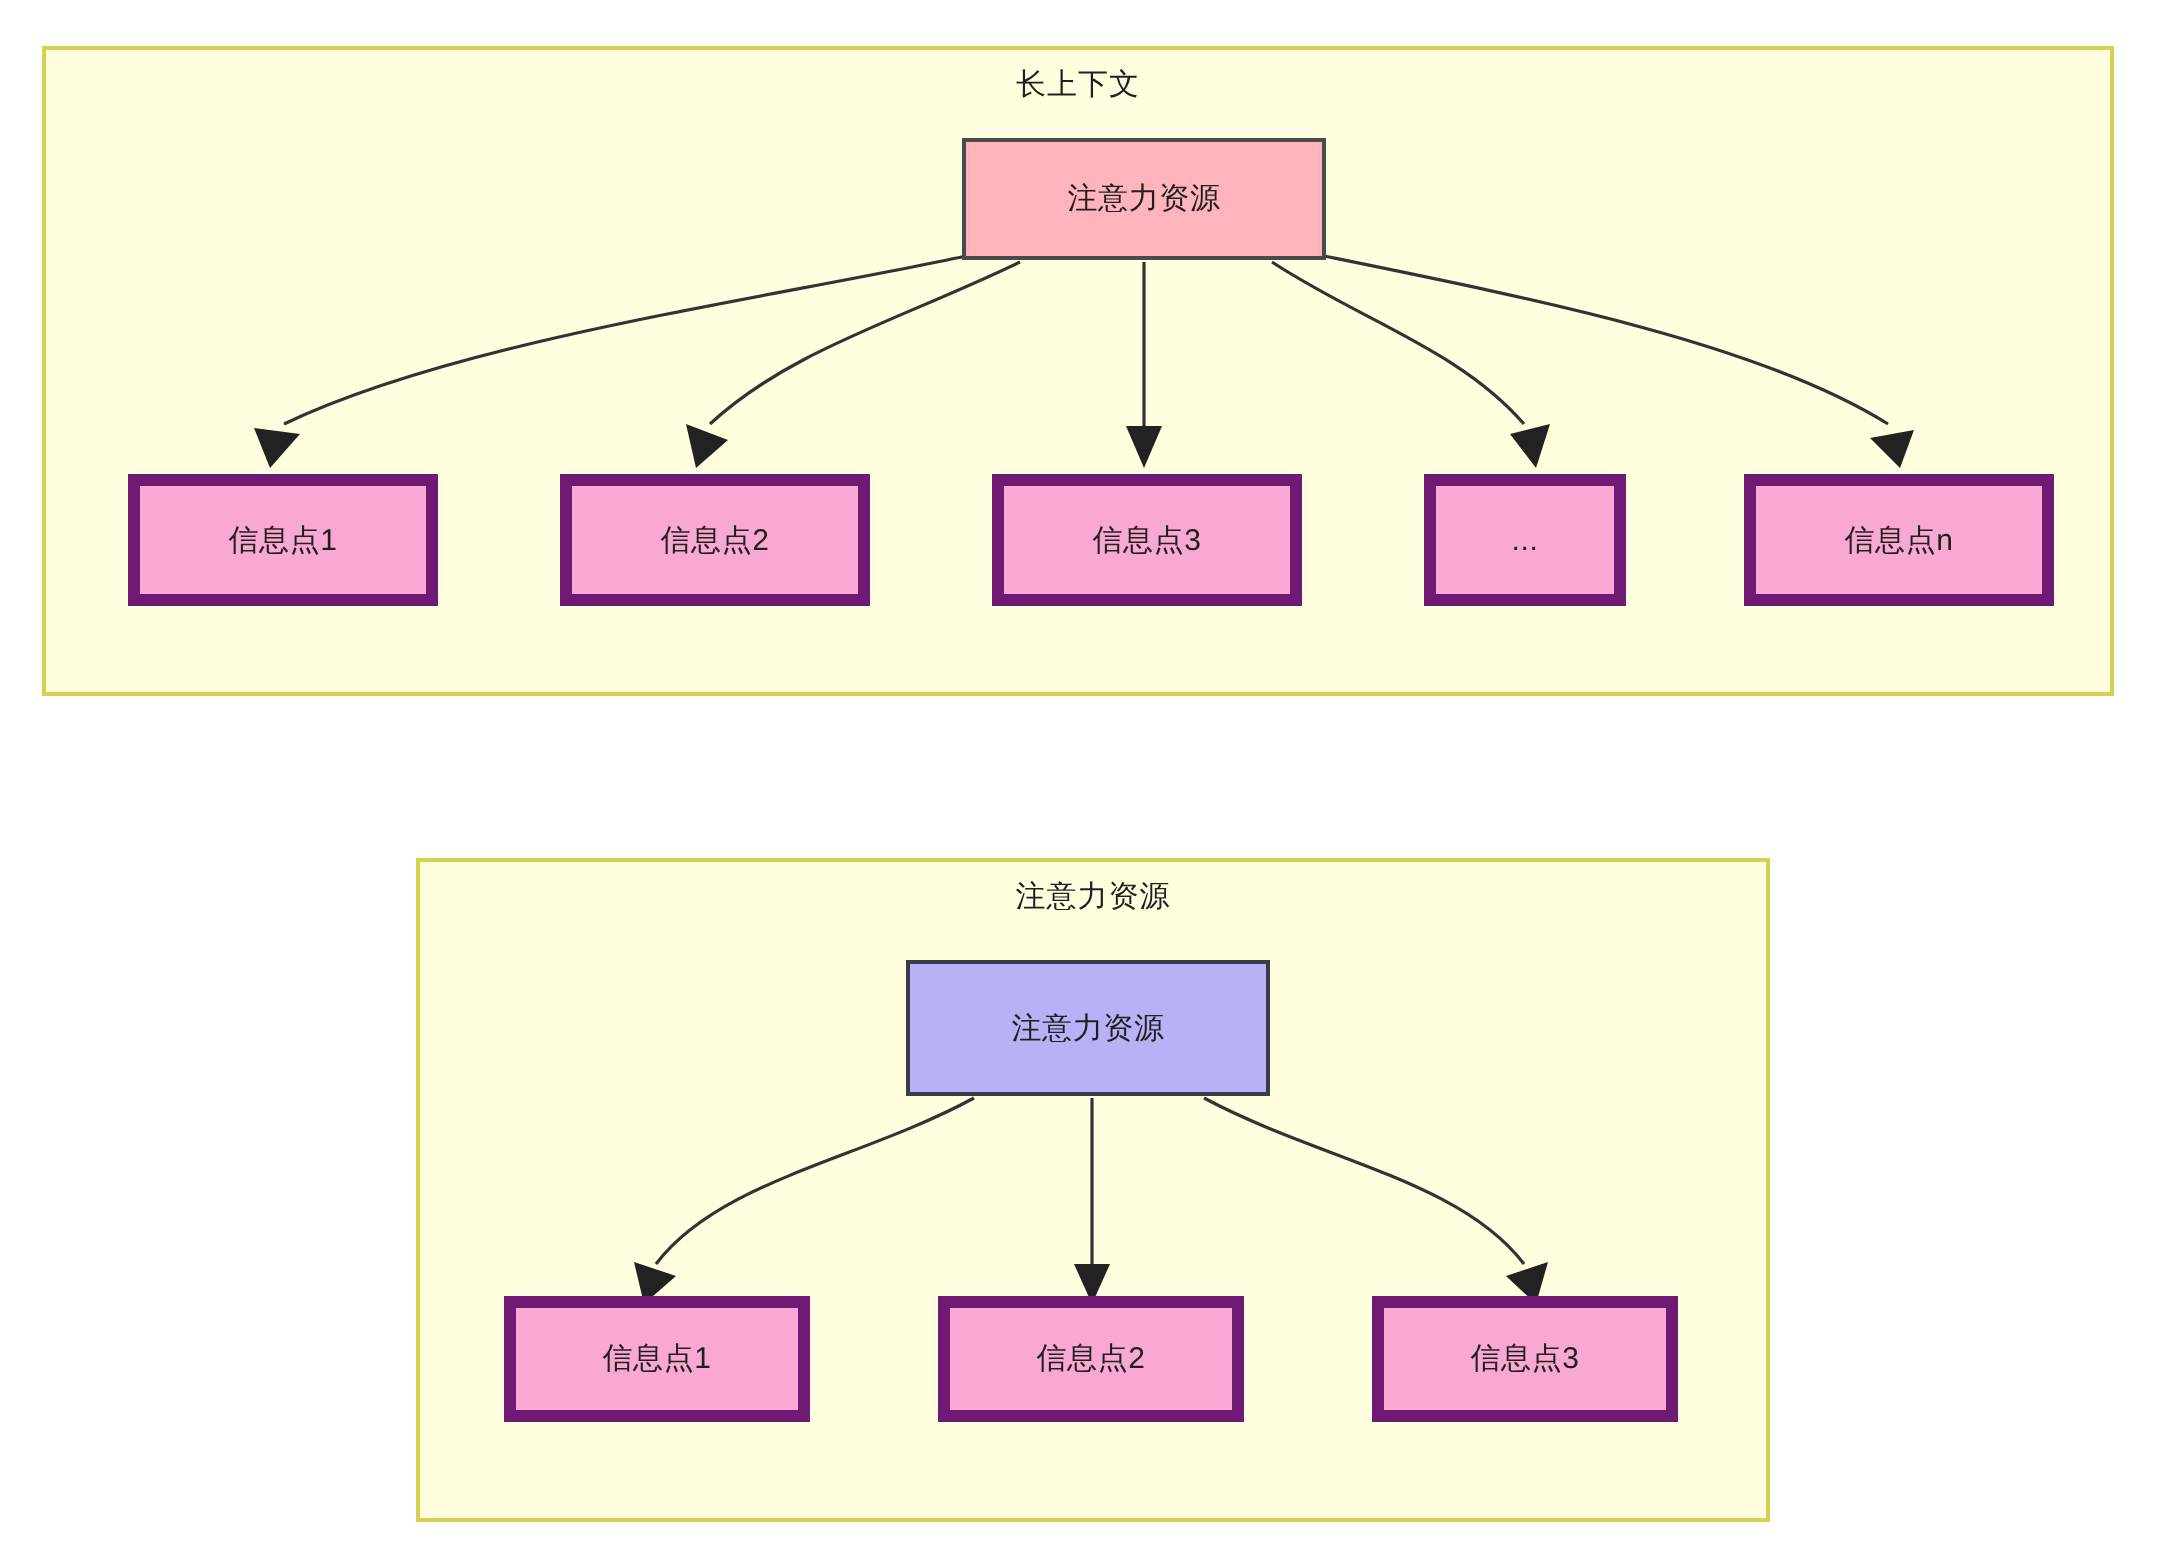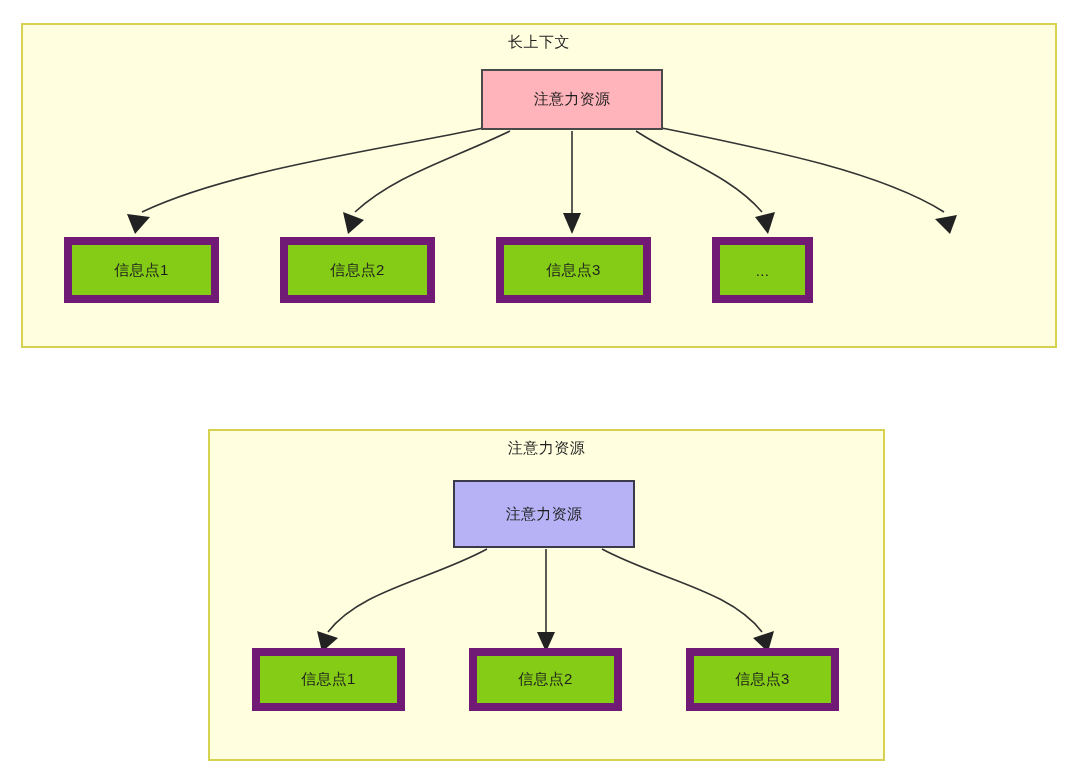--- a/index.html
+++ b/index.html
@@ -60,22 +60,22 @@
   }
   .node-attention-pink {
     background: #FFB3BA;
     border: 2px solid #4A4A4A;
   }
   .node-attention-purple {
     background: #B7B2F5;
     border: 2px solid #3A3A4A;
   }
   .node-info {
-    background: #84cc16;
-    border: 8px solid #701a75;
+    background: #f9a8d4;
+    border: 6px solid #701a75;
   }
   svg.edges {
     position: absolute;
     left: 0; top: 0;
     width: 1080px;
     height: 774px;
     pointer-events: none;
     overflow: visible;
   }
   svg.edges path {
@@ -151,20 +151,23 @@
   </div>
 
   <div class="node node-info" style="left:496px; top:237px; width:155px; height:66px;">
     <span>信息点3</span>
   </div>
 
   <div class="node node-info" style="left:712px; top:237px; width:101px; height:66px;">
     <span>...</span>
   </div>
 
+  <div class="node node-info" style="left:872px; top:237px; width:155px; height:66px;">
+    <span>信息点n</span>
+  </div>
 
   <div class="node node-attention-purple" style="left:453px; top:480px; width:182px; height:68px;">
     <span>注意力资源</span>
   </div>
 
   <div class="node node-info" style="left:252px; top:648px; width:153px; height:63px;">
     <span>信息点1</span>
   </div>
 
   <div class="node node-info" style="left:469px; top:648px; width:153px; height:63px;">

